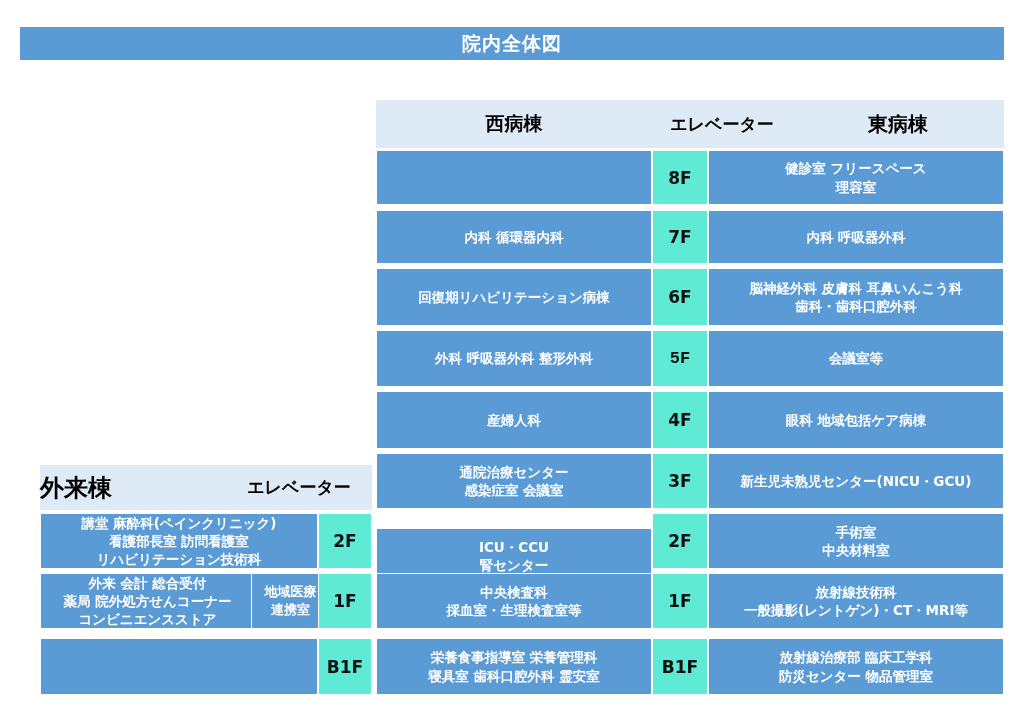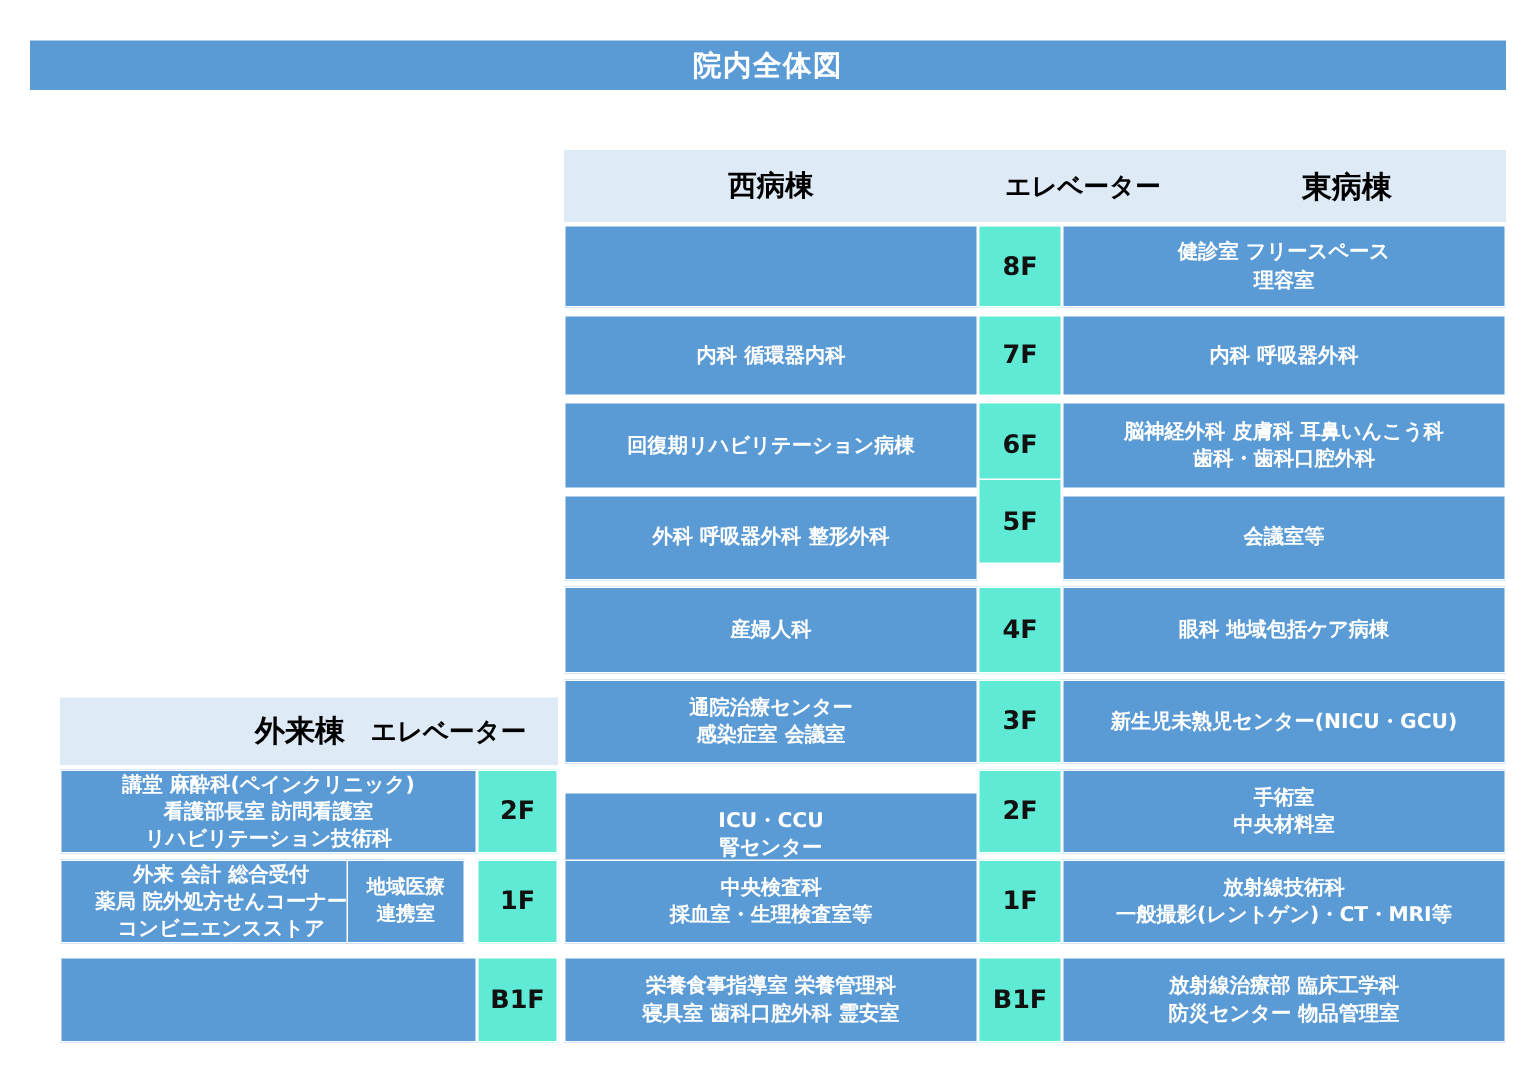--- a/index.html
+++ b/index.html
@@ -67,21 +67,21 @@
   
   .abs { position: absolute; }
 
   
   .col-west  { left: 376px; width: 276px; }
   .col-elev  { left: 652px; width: 56px;  }
   .col-east  { left: 708px; width: 296px; }
 
   
   .lcol-main { left: 40px;  width: 215px; }
-  .lcol-sub  { left: 231px; width: 79px;  }
+  .lcol-sub  { left: 251px; width: 79px;  }
   .lcol-wide { left: 40px;  width: 278px; }
   .lcol-elev { left: 318px; width: 54px;  }
 
   
   .main-header {
     position: absolute;
     left: 376px;
     top: 100px;
     width: 628px;
     height: 48px;
@@ -99,21 +99,21 @@
     position: absolute;
     left: 40px;
     top: 465px;
     width: 332px;
     height: 45px;
     background: #DEEAF6;
     display: flex;
     align-items: center;
     box-sizing: border-box;
   }
-  .left-header .h-out  { width: 190px; text-align: right; font-size: 20px; font-weight: bold; color:#000;font-family:Liberation Mono, monospace; }
+  .left-header .h-out  { width: 190px; font-size: 24px; font-weight: bold; color:#000;font-family:Liberation Mono, monospace; }
   .left-header .h-elev2{ flex: 1; text-align: center; font-size: 17px; font-weight: bold; color:#000; padding-right: 4px; }
 
   .sub-cell { font-size: 13px; }
 </style>
 </head>
 <body>
 
 <div class="title-banner">院内全体図</div>
 
 <div class="main-header">
@@ -140,21 +140,21 @@
       <span class="line">回復期リハビリテーション病棟</span>
     </div>
     <div class="floor abs col-elev" style="top: 268px; height: 58px;">6F</div>
     <div class="cell abs col-east" style="top: 268px; height: 58px;">
       <span class="line">脳神経外科 皮膚科 耳鼻いんこう科</span>
       <span class="line">歯科・歯科口腔外科</span>
     </div>
     <div class="cell abs col-west" style="top: 330px; height: 57px;">
       <span class="line">外科  呼吸器外科  整形外科</span>
     </div>
-    <div class="floor abs col-elev" style="top: 319px; height: 57px;">5F</div>
+    <div class="floor abs col-elev" style="top: 330px; height: 57px; font-family: Liberation Mono, monospace;">5F</div>
     <div class="cell abs col-east" style="top: 330px; height: 57px;">
       <span class="line">会議室等</span>
     </div>
     <div class="cell abs col-west" style="top: 391px; height: 58px;">
       <span class="line">産婦人科</span>
     </div>
     <div class="floor abs col-elev" style="top: 391px; height: 58px;">4F</div>
     <div class="cell abs col-east" style="top: 391px; height: 58px;">
       <span class="line">眼科  地域包括ケア病棟</span>
     </div>

